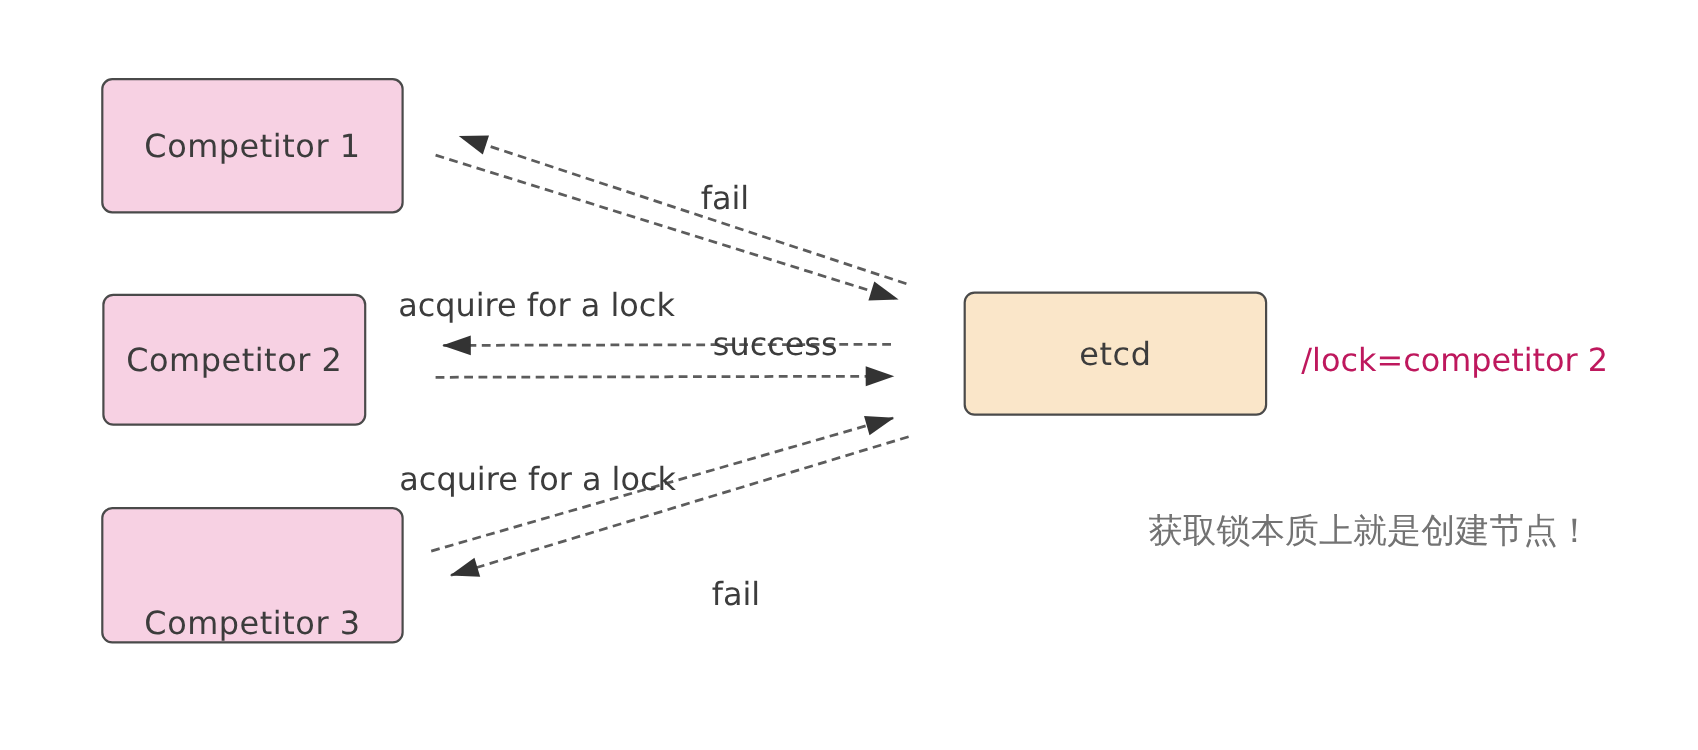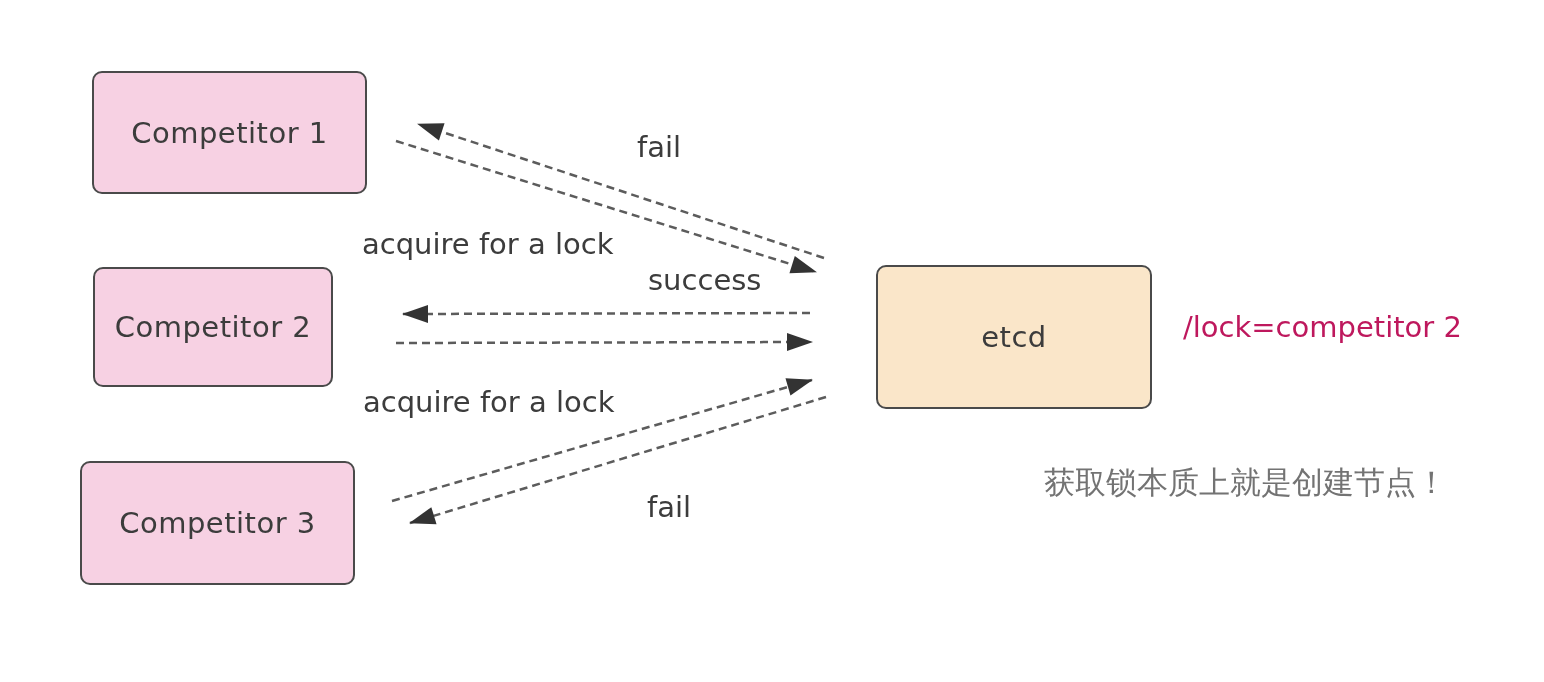--- a/index.html
+++ b/index.html
@@ -38,28 +38,29 @@
     align-items: center;
     justify-content: center;
     color: #3c3c3c;
     font-size: 29px;
     letter-spacing: 0.5px;
   }
   .node.pink { background: #f7d1e3; }
   .node.tan  { background: #fae6c9; }
   .node-competitor1 { left: 92px;  top: 71px;  width: 275px; height: 123px; }
   .node-competitor2 { left: 93px;  top: 267px; width: 240px; height: 120px; }
-  .node-competitor3 { left: 80px;  top: 461px; width: 275px; height: 124px; }
-  .node-etcd        { left: 876px; top: 265px; width: 276px; height: 144px; }
+  .node-competitor3 { left: 92px;  top: 461px; width: 275px; height: 124px; align-items: flex-end; }
+  .node-etcd        { left: 876px; top: 265px; width: 276px; height: 113px; }
   .edge-label {
     position: absolute;
     color: #3c3c3c;
     font-size: 29px;
     white-space: nowrap;
     line-height: 1.15;
+    margin-top: 33px;
   }
   .lbl-fail-top       { left: 637px; top: 131px; }
   .lbl-acquire-top    { left: 362px; top: 228px; }
   .lbl-success        { left: 648px; top: 264px; }
   .lbl-acquire-bottom { left: 363px; top: 386px; }
   .lbl-fail-bottom    { left: 647px; top: 491px; }
   .annotation-lock {
     position: absolute;
     left: 1183px;
     top: 310px;

